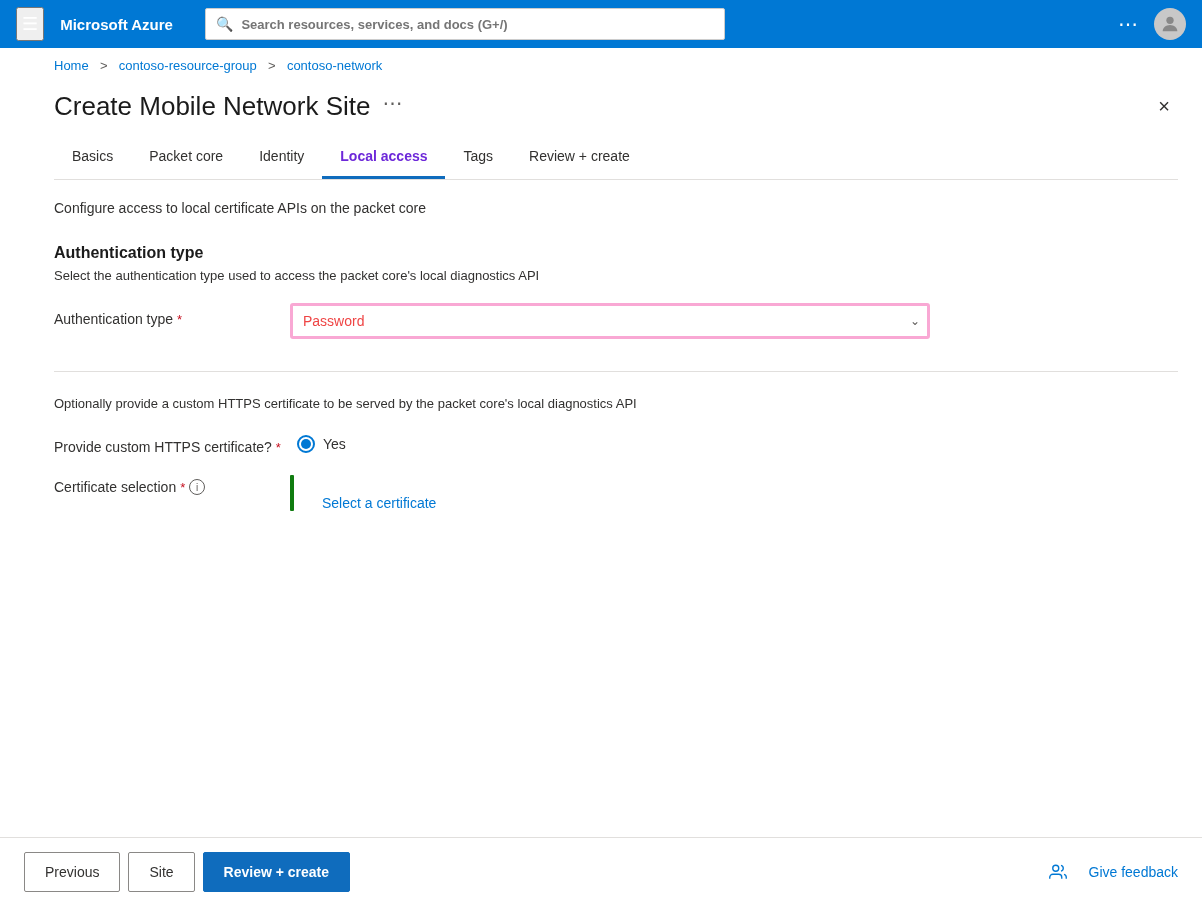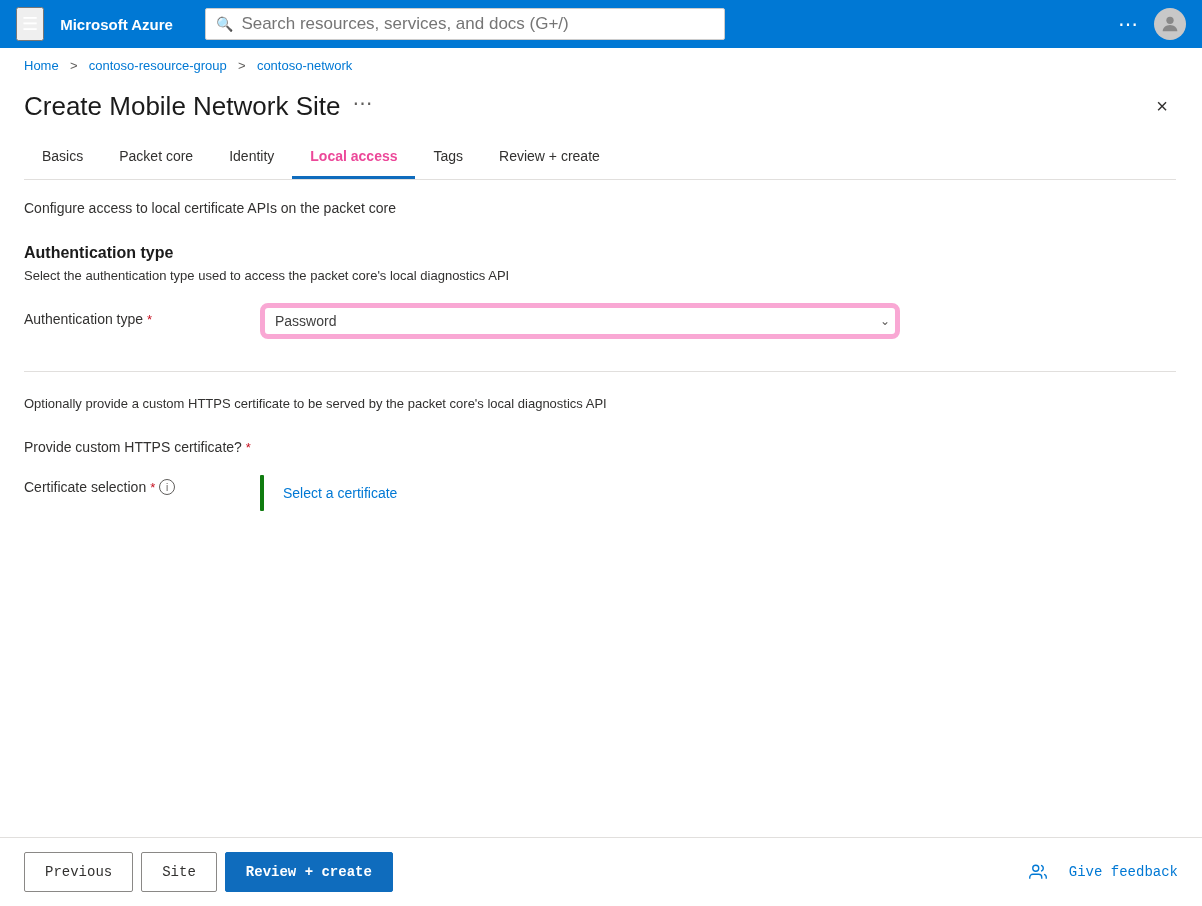--- a/index.html
+++ b/index.html
@@ -34,23 +34,24 @@
       border: 1px solid #ccc;
       display: flex;
       align-items: center;
       background: #fff;
       padding: 0 10px;
       gap: 8px;
     }
     .topbar-search input {
       border: none;
       outline: none;
-      font-size: 17px;
+      font-size: 13px;
       color: #c2410c;
       flex: 1;
+      font-weight: bold;
     }
     .topbar-right {
       margin-left: auto;
       display: flex;
       align-items: center;
       gap: 16px;
     }
     .topbar-dots { color: #fff; font-size: 20px; cursor: pointer; }
     .avatar {
       width: 32px; height: 32px;
@@ -115,21 +116,21 @@
     }
     .wizard-tab {
       padding: 10px 18px 12px;
       font-size: 14px;
       color: #323130;
       cursor: pointer;
       border-bottom: 3px solid transparent;
       white-space: nowrap;
     }
     .wizard-tab.active {
-      color: #ec4899;
+      color: #6d28d9;
       font-weight: 600;
       border-bottom: 3px solid #0f6cbd;
     }
 
     
     .section-desc {
       font-size: 14px;
       color: #323130;
       margin-bottom: 28px;
     }
@@ -184,26 +185,26 @@
     .form-control {
       flex: 1;
     }
     .dropdown-wrapper {
       position: relative;
       max-width: 640px;
     }
     .dropdown-wrapper select {
       width: 100%;
       height: 36px;
-      border: 5px solid #f9a8d4;
-      border-radius: 8px;
+      border: 3px solid #f9a8d4;
+      border-radius: 3px;
       background: #fff;
       padding: 0 32px 0 10px;
       font-size: 14px;
-      color: #404040;
+      color: #ef4444;
       appearance: none;
       cursor: pointer;
     }
     .dropdown-chevron {
       position: absolute;
       right: 10px;
       top: 50%;
       transform: translateY(-50%);
       pointer-events: none;
       color: #605e5c;
@@ -228,22 +229,22 @@
       border-radius: 50%;
       position: absolute;
       top: 50%; left: 50%;
       transform: translate(-50%, -50%);
     }
     .radio-label { font-size: 14px; color: #323130; }
 
     
     .cert-selection-wrapper {
       display: flex;
-      align-items: center;
-      gap: 7px;
+      align-items: flex-end;
+      gap: 16px;
       padding-top: 4px;
     }
     .cert-left-border {
       width: 4px;
       height: 36px;
       background: #107c10;
       margin-right: 12px;
       border-radius: 1px;
     }
     .cert-link {
@@ -258,21 +259,20 @@
       position: fixed;
       bottom: 0;
       left: 0;
       right: 0;
       background: #fff;
       border-top: 1px solid #e1dfdd;
       padding: 14px 24px;
       display: flex;
       justify-content: space-between;
       z-index: 100;
-      font-family: Liberation Mono, monospace;
     }
     .bottom-bar-left { display: flex; gap: 8px; }
     .btn {
       height: 40px;
       padding: 0 20px;
       font-size: 14px;
       cursor: pointer;
       border-radius: 2px;
       font-family: inherit;
     }
@@ -319,21 +319,21 @@
     <span class="topbar-dots">⋯</span>
     <div class="avatar">
       <svg width="22" height="22" viewBox="0 0 24 24" fill="#888">
           <circle cx="12" cy="8" r="4"></circle>
           <path d="M4 20c0-4 3.6-7 8-7s8 3 8 7"></path>
         </svg>
     </div>
   </div>
 </div>
 
-<div style="max-width:1202px; padding-bottom: 80px;">
+<div style="max-width:1202px; padding-bottom: 80px; margin-left: 30px;">
 
   <div class="breadcrumb">
     <a href="#">Home</a>
     <span>&nbsp;&gt;&nbsp;</span>
     <a href="#">contoso-resource-group</a>
     <span>&nbsp;&gt;&nbsp;</span>
     <a href="#">contoso-network</a>
   </div>
 
   <div class="page-container">
@@ -384,20 +384,24 @@
     <div class="form-section">
       <div class="form-section-subtitle">Optionally provide a custom HTTPS certificate to be served by the packet core's local diagnostics API</div>
 
       <div class="form-row">
         <div class="form-label">
           <span>Provide custom HTTPS certificate?</span>
           <span class="required-star">*</span>
         </div>
         <div class="form-control">
           <div class="radio-group">
+            <label class="radio-item">
+              <input type="radio" name="cert-option" class="radio-input" checked="" style="">
+              <span class="radio-label">Yes</span>
+            </label>
           </div>
         </div>
       </div>
 
       <div class="form-row" style="margin-top: 16px;">
         <div class="form-label">
           <span>Certificate selection</span>
           <span class="required-star">*</span>
           <span class="info-icon" title="More info">i</span>
         </div>

